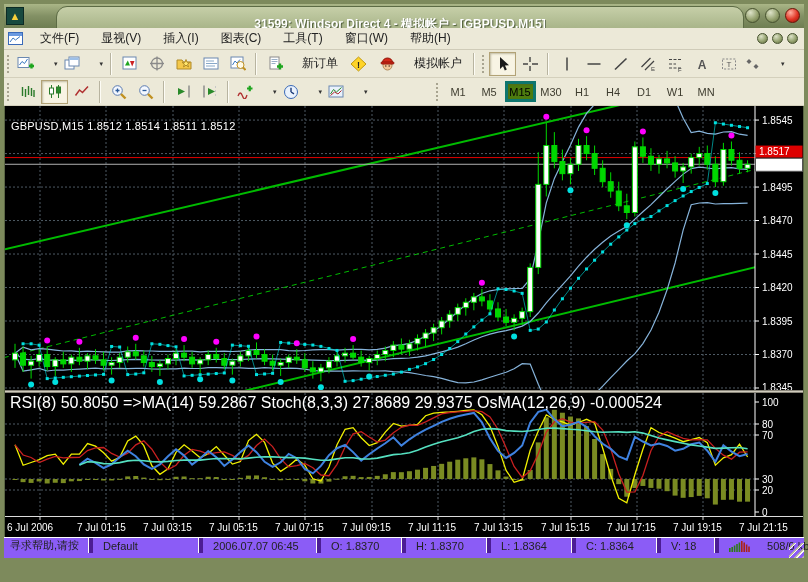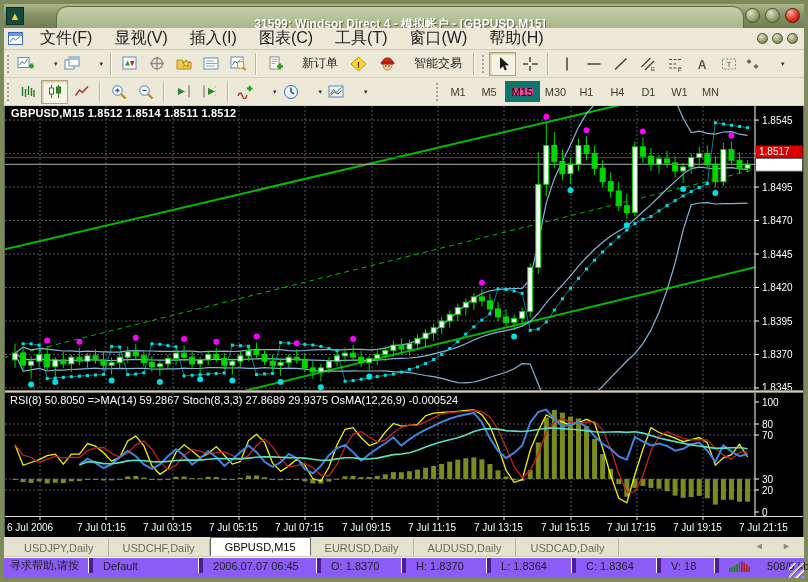--- a/index.html
+++ b/index.html
@@ -11,41 +11,41 @@
 .title-icon { width:18px; height:18px; margin-left:2px; background:#17493f; border:1px solid #0c2a24; display:flex; align-items:center; justify-content:center; color:#f7cf3a; font-size:11px; line-height:1; z-index:3; }
 .tpill { position:absolute; left:52px; right:60px; top:2px; height:36px; border-radius:11px; background:linear-gradient(#c6cfa8,#97a577); border:1px solid #5c6b44; display:flex; align-items:center; justify-content:center; }
 .tpill span { color:#fff; font-size:12px; font-weight:bold; text-shadow:1px 1px 1px #4a5836; white-space:nowrap; overflow:hidden; }
 .winbtns { position:absolute; right:4px; top:4px; display:flex; gap:5px; z-index:3; }
 .circ { width:15px; height:15px; border-radius:50%; border:1px solid #47522f; background:radial-gradient(circle at 35% 28%, #dde2c8, #97a471 55%, #5f6b3e); }
 .circ.red { border-color:#6a1208; background:radial-gradient(circle at 35% 28%, #ffb0a0, #e03424 55%, #8f150a); }
 
 
 .menubar { height:22px; background:#ece9d8; border-bottom:1px solid #cfcbb8; display:flex; align-items:center; position:relative; }
 .menu-doc-icon { margin:0 6px 0 4px; display:flex; }
-.mitem { font-size:16px; color:#222; padding:2px 11px; cursor:default; }
+.mitem { font-size:12px; color:#222; padding:2px 11px; cursor:default; }
 .menubtns { position:absolute; right:6px; display:flex; gap:4px; }
 .circ.small { width:11px; height:11px; }
 
 
 .toolbar { height:28px; background:#ece9d8; border-bottom:1px solid #d4d0bc; display:flex; align-items:center; }
 .handle { width:5px; height:20px; margin:0 3px 0 2px; background-image:radial-gradient(#a8a490 1px, transparent 1.2px); background-size:4px 4px; }
 .tsep { width:2px; height:22px; margin:0 4px; border-left:1px solid #b8b4a0; border-right:1px solid #fdfcf5; }
 .tbtn { display:flex; align-items:center; justify-content:center; gap:18px; height:24px; min-width:27px; padding:0 2px; background:transparent; border:1px solid transparent; font-family:inherit; font-size:12px; color:#222; }
 .tbtn.labeled { padding:0 6px; }
 .tbtn.pressed { background:#f8f4e4; border:1px solid #b2a276; box-shadow:inset 1px 1px 2px rgba(90,80,40,.35); }
 .drop { font-size:7px; color:#333; padding-left:2px; }
 .tfbtn { height:21px; min-width:31px; display:flex; align-items:center; justify-content:center; background:transparent; border:1px solid transparent; font-family:Liberation Sans, sans-serif; font-size:11px; color:#3f3d30; }
-.tfbtn.pressed { background:#ec4899; border:7px solid #0f766e; box-shadow:inset 1px 1px 2px rgba(90,80,40,.35); color:#000; }
+.tfbtn.pressed { background:#4d7c0f; border:3px solid #0f766e; box-shadow:inset 1px 1px 2px rgba(90,80,40,.35); color:#000; }
 .tfgap { width:62px; }
 
 
 .chartarea { height:431px; position:relative; background:#a21caf; border-left:1px solid #5a6644; border-right:1px solid #5a6644; }
 .chartarea svg { display:block; }
-.ohlc-head { position:absolute; left:6px; top:1px; color:#fff; font-size:11px; font-weight:bold; letter-spacing:.2px; }
-.ind-head { position:absolute; left:5px; top:288px; color:#fff; font-size:11px; }
+.ohlc-head { position:absolute; left:6px; top:14px; color:#fff; font-size:11px; font-weight:normal; letter-spacing:.2px; }
+.ind-head { position:absolute; left:5px; top:288px; color:#fff; font-size:16px; }
 svg text.axtext { fill:#fff; font-size:10px; font-family:"Liberation Sans",sans-serif; }
 svg line.grid { stroke:#4e5a64; stroke-dasharray:2,2; }
 
 
 .tabstrip { height:20px; background:#e6e2d0; border-bottom:1px solid #cfcbb8; display:flex; align-items:flex-end; position:relative; padding-left:6px; }
 .tab { font-size:11px; color:#6e6a58; padding:3px 14px 2px 14px; border-right:1px solid #b8b4a4; cursor:default; white-space:nowrap; }
 .tab.active { background:#fff; color:#000; border:1px solid #6a6a5a; border-bottom:1px solid #fff; box-shadow:1px -1px 0 #fff inset; position:relative; top:0; }
 .tabarrows { position:absolute; right:5px; top:4px; color:#8a8778; font-size:9px; letter-spacing:8px; }
 
 
@@ -161,21 +161,21 @@
         </svg>
     </button>
     <button class="tbtn labeled">
       <svg width="17" height="15">
           <circle cx="8.5" cy="9.5" r="4.5" fill="#f2c89a" stroke="#b08858"></circle>
           <path d="M3.5 6.5a5 4.5 0 0 1 10 0z" fill="#d42818" stroke="#901408"></path>
           <rect x="2" y="6" width="13" height="2" rx="1" fill="#d42818" stroke="#901408"></rect>
           <circle cx="6.8" cy="10" r="0.8" fill="#503020"></circle>
           <circle cx="10.2" cy="10" r="0.8" fill="#503020"></circle>
         </svg>
-      <span>智能交易</span>
+      <span>模拟帐户</span>
     </button>
     <span class="tsep"></span>
     <span class="handle"></span>
     <button class="tbtn pressed">
       <svg width="16" height="16">
           <polygon points="5,1 5,13 8,10.2 9.8,14.5 11.8,13.6 10,9.4 14,9.2" fill="#1a1a1a"></polygon>
         </svg>
     </button>
     <button class="tbtn">
       <svg width="16" height="16">
@@ -835,29 +835,20 @@
           <text x="734" y="425" class="axtext">7 Jul 21:15</text>
         </g>
         <rect x="0" y="284" width="798" height="3" fill="#cfcbbd"></rect>
         <line x1="0" y1="284.5" x2="798" y2="284.5" stroke="#8a867a"></line>
         <line x1="0" y1="286.5" x2="798" y2="286.5" stroke="#8a867a"></line>
       </svg>
     <div class="ohlc-head">GBPUSD,M15  1.8512 1.8514 1.8511 1.8512</div>
     <div class="ind-head">RSI(8) 50.8050  =&gt;MA(14) 59.2867  Stoch(8,3,3) 27.8689 29.9375  OsMA(12,26,9) -0.000524</div>
   </div>
 
-  <div class="tabstrip">
-    <span class="tab">USDJPY,Daily</span>
-    <span class="tab">USDCHF,Daily</span>
-    <span class="tab active">GBPUSD,M15</span>
-    <span class="tab">EURUSD,Daily</span>
-    <span class="tab">AUDUSD,Daily</span>
-    <span class="tab">USDCAD,Daily</span>
-    <span class="tabarrows">◄ ►</span>
-  </div>
 
   <div class="statusbar">
     <span class="seg first">寻求帮助,请按</span>
     <span class="seg" style="min-width:110px">Default</span>
     <span class="seg" style="min-width:118px">2006.07.07 06:45</span>
     <span class="seg" style="min-width:85px">O: 1.8370</span>
     <span class="seg" style="min-width:85px">H: 1.8370</span>
     <span class="seg" style="min-width:85px">L: 1.8364</span>
     <span class="seg" style="min-width:85px">C: 1.8364</span>
     <span class="seg" style="min-width:58px">V: 18</span>

